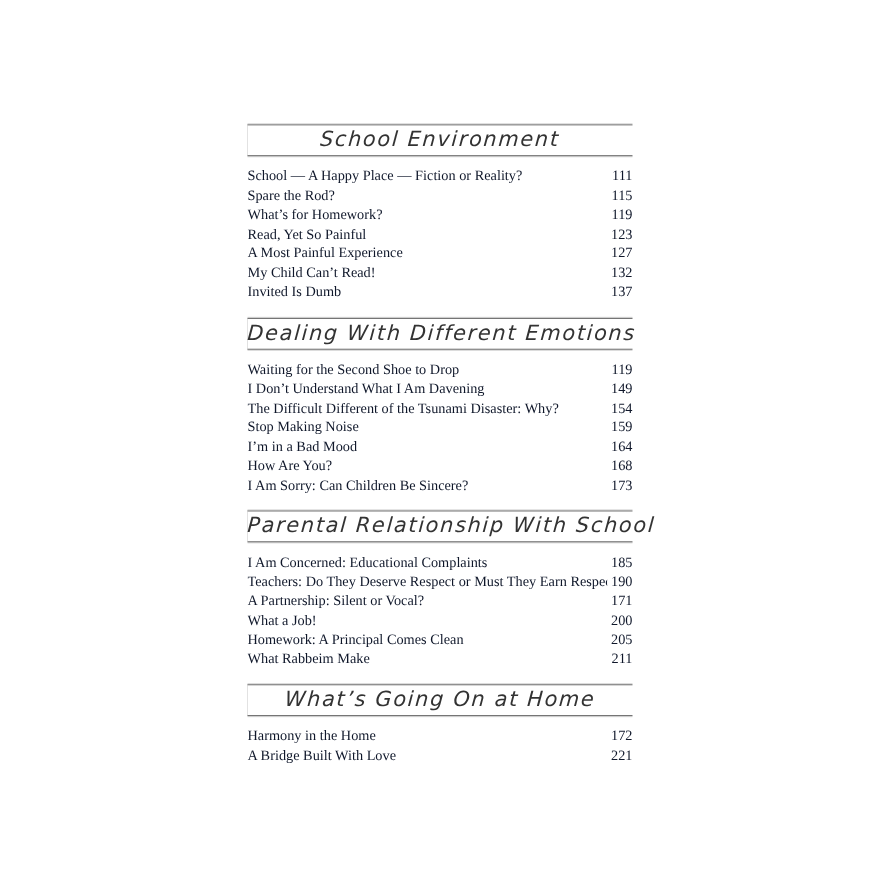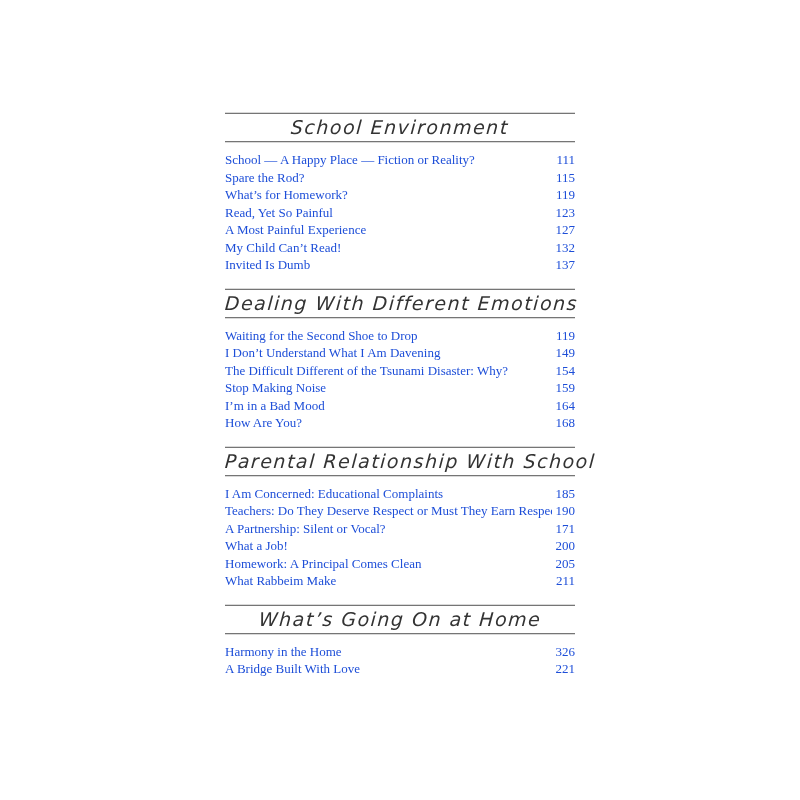--- a/index.html
+++ b/index.html
@@ -48,21 +48,21 @@
     list-style: none;
     margin: 9px 0 15px 0;
     padding: 0;
   }
   .entry {
     display: flex;
     justify-content: space-between;
     align-items: baseline;
     line-height: 17.5px;
     font-size: 13px;
-    color: #1d4ed8;
+    color: #0f172a;
   }
   .entry-title {
     white-space: nowrap;
     flex: 1 1 auto;
     overflow: hidden;
   }
   .entry-page {
     flex: 0 0 auto;
     margin-left: 4px;
     text-align: right;
@@ -143,20 +143,24 @@
   <li class="entry">
     <span class="entry-title">I’m in a Bad Mood</span>
     <span class="entry-page">164</span>
   </li>
 
   <li class="entry">
     <span class="entry-title">How Are You?</span>
     <span class="entry-page">168</span>
   </li>
 
+  <li class="entry">
+    <span class="entry-title">I Am Sorry: Can Children Be Sincere?</span>
+    <span class="entry-page">173</span>
+  </li>
 
 </ul>
   </section>
 
   <section class="toc-section">
     <div class="section-heading">
       <span class="heading-text">Parental Relationship With School</span>
     </div>
     <ul class="entries">
   <li class="entry">
@@ -191,21 +195,21 @@
 </ul>
   </section>
 
   <section class="toc-section">
     <div class="section-heading">
       <span class="heading-text">What’s Going On at Home</span>
     </div>
     <ul class="entries">
   <li class="entry">
     <span class="entry-title">Harmony in the Home</span>
-    <span class="entry-page">326</span>
+    <span class="entry-page">172</span>
   </li>
 
   <li class="entry">
     <span class="entry-title">A Bridge Built With Love</span>
     <span class="entry-page">221</span>
   </li>
 </ul>
   </section>
 </div>
 </div>

